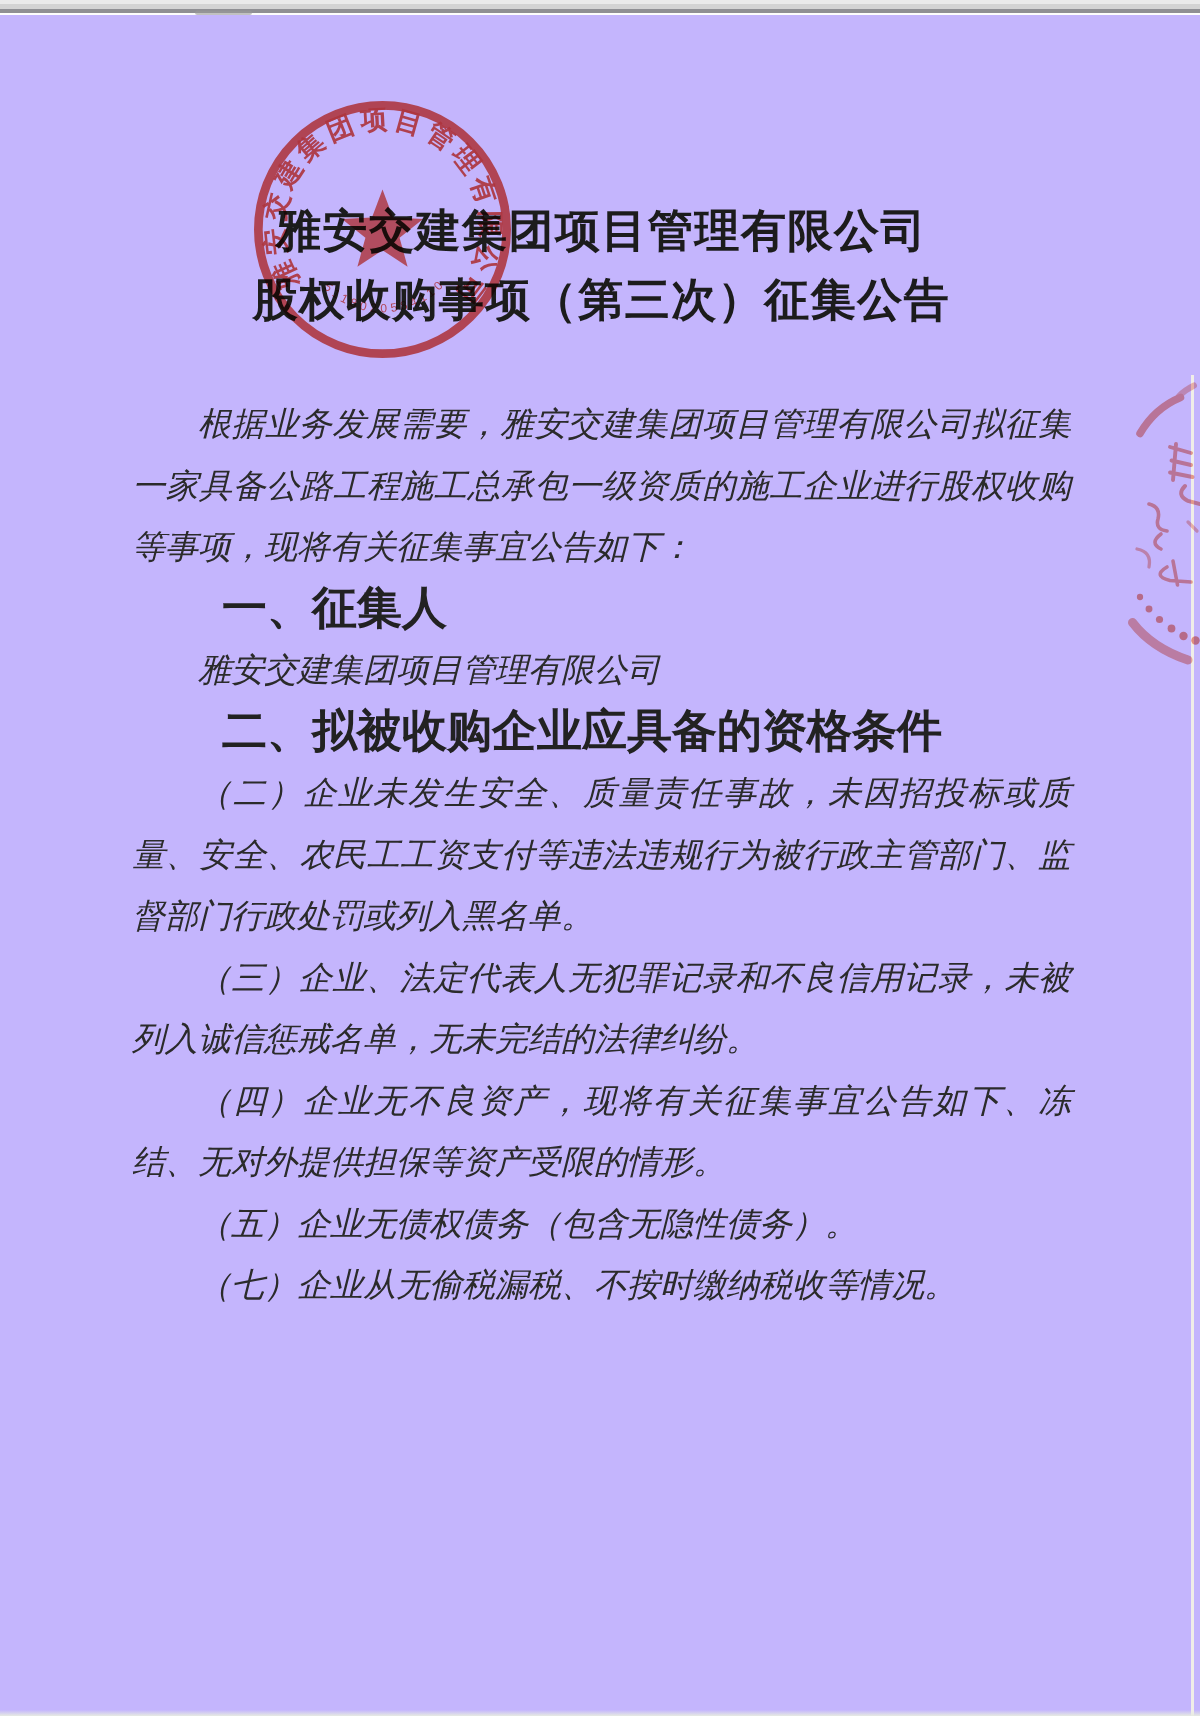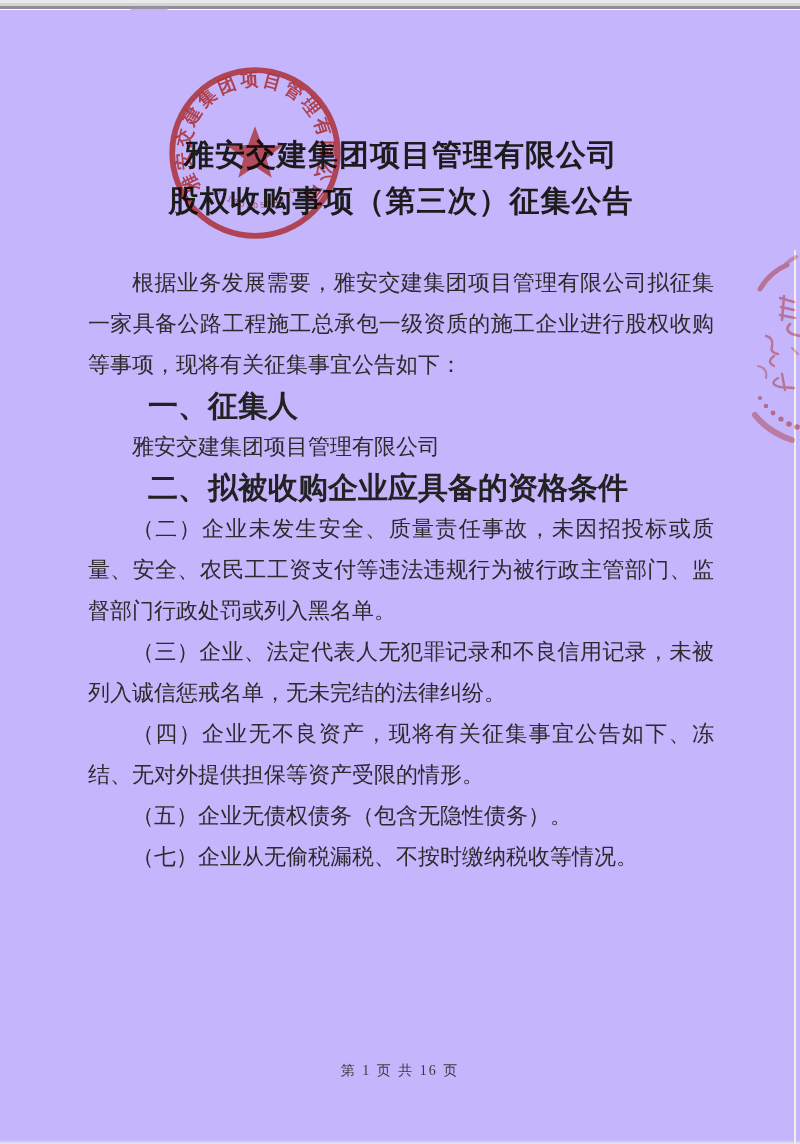--- a/index.html
+++ b/index.html
@@ -42,20 +42,21 @@
     letter-spacing: 1px;
     color: #1c1c1c;
   }
   .para {
     margin: 0;
     font-size: 22px;
     line-height: 41px;
     text-align: justify;
     text-indent: 2em;
     color: #2b2b2b;
+    font-style: italic;
   }
   .heading {
     margin: 0;
     font-family: "Liberation Sans", "DejaVu Sans", sans-serif;
     font-weight: 700;
     font-size: 30px;
     line-height: 41px;
     text-indent: 2em;
     color: #222222;
   }
@@ -97,21 +98,20 @@
     <p class="heading">一、征集人</p>
     <p class="para">雅安交建集团项目管理有限公司</p>
     <p class="heading">二、拟被收购企业应具备的资格条件</p>
     <p class="para">（二）企业未发生安全、质量责任事故，未因招投标或质量、安全、农民工工资支付等违法违规行为被行政主管部门、监督部门行政处罚或列入黑名单。</p>
     <p class="para">（三）企业、法定代表人无犯罪记录和不良信用记录，未被列入诚信惩戒名单，无未完结的法律纠纷。</p>
     <p class="para">（四）企业无不良资产，现将有关征集事宜公告如下、冻结、无对外提供担保等资产受限的情形。</p>
     <p class="para">（五）企业无债权债务（包含无隐性债务）。</p>
     <p class="para">（七）企业从无偷税漏税、不按时缴纳税收等情况。</p>
   </div>
 
-  <div class="footer">第 1 页 共 16 页</div>
 
   <svg class="seal-main" viewBox="0 0 200 200" xmlns="http://www.w3.org/2000/svg">
     <defs>
       <path id="sealArcTop" d="M 41 143 A 74 74 0 1 1 159 143" fill="none"></path>
       <path id="sealArcBottom" d="M 53 141 A 63 63 0 0 0 147 141" fill="none"></path>
     </defs>
     <circle cx="100" cy="100" r="93" fill="none" stroke="#df392b" stroke-width="6.5" opacity="0.88"></circle>
     <path d="M100,70 L107.9,91.1 L130.4,92.1 L112.8,106.2 L118.8,127.9 L100,115.5 L81.2,127.9 L87.2,106.2 L69.6,92.1 L92.1,91.1 Z" fill="#df392b" opacity="0.82"></path>
     <text font-family="Liberation Serif, DejaVu Serif, serif" font-weight="bold" font-size="20" fill="#df392b" letter-spacing="4" opacity="0.9">
       <textPath href="#sealArcTop" startOffset="4">雅安交建集团项目管理有限公司</textPath>

